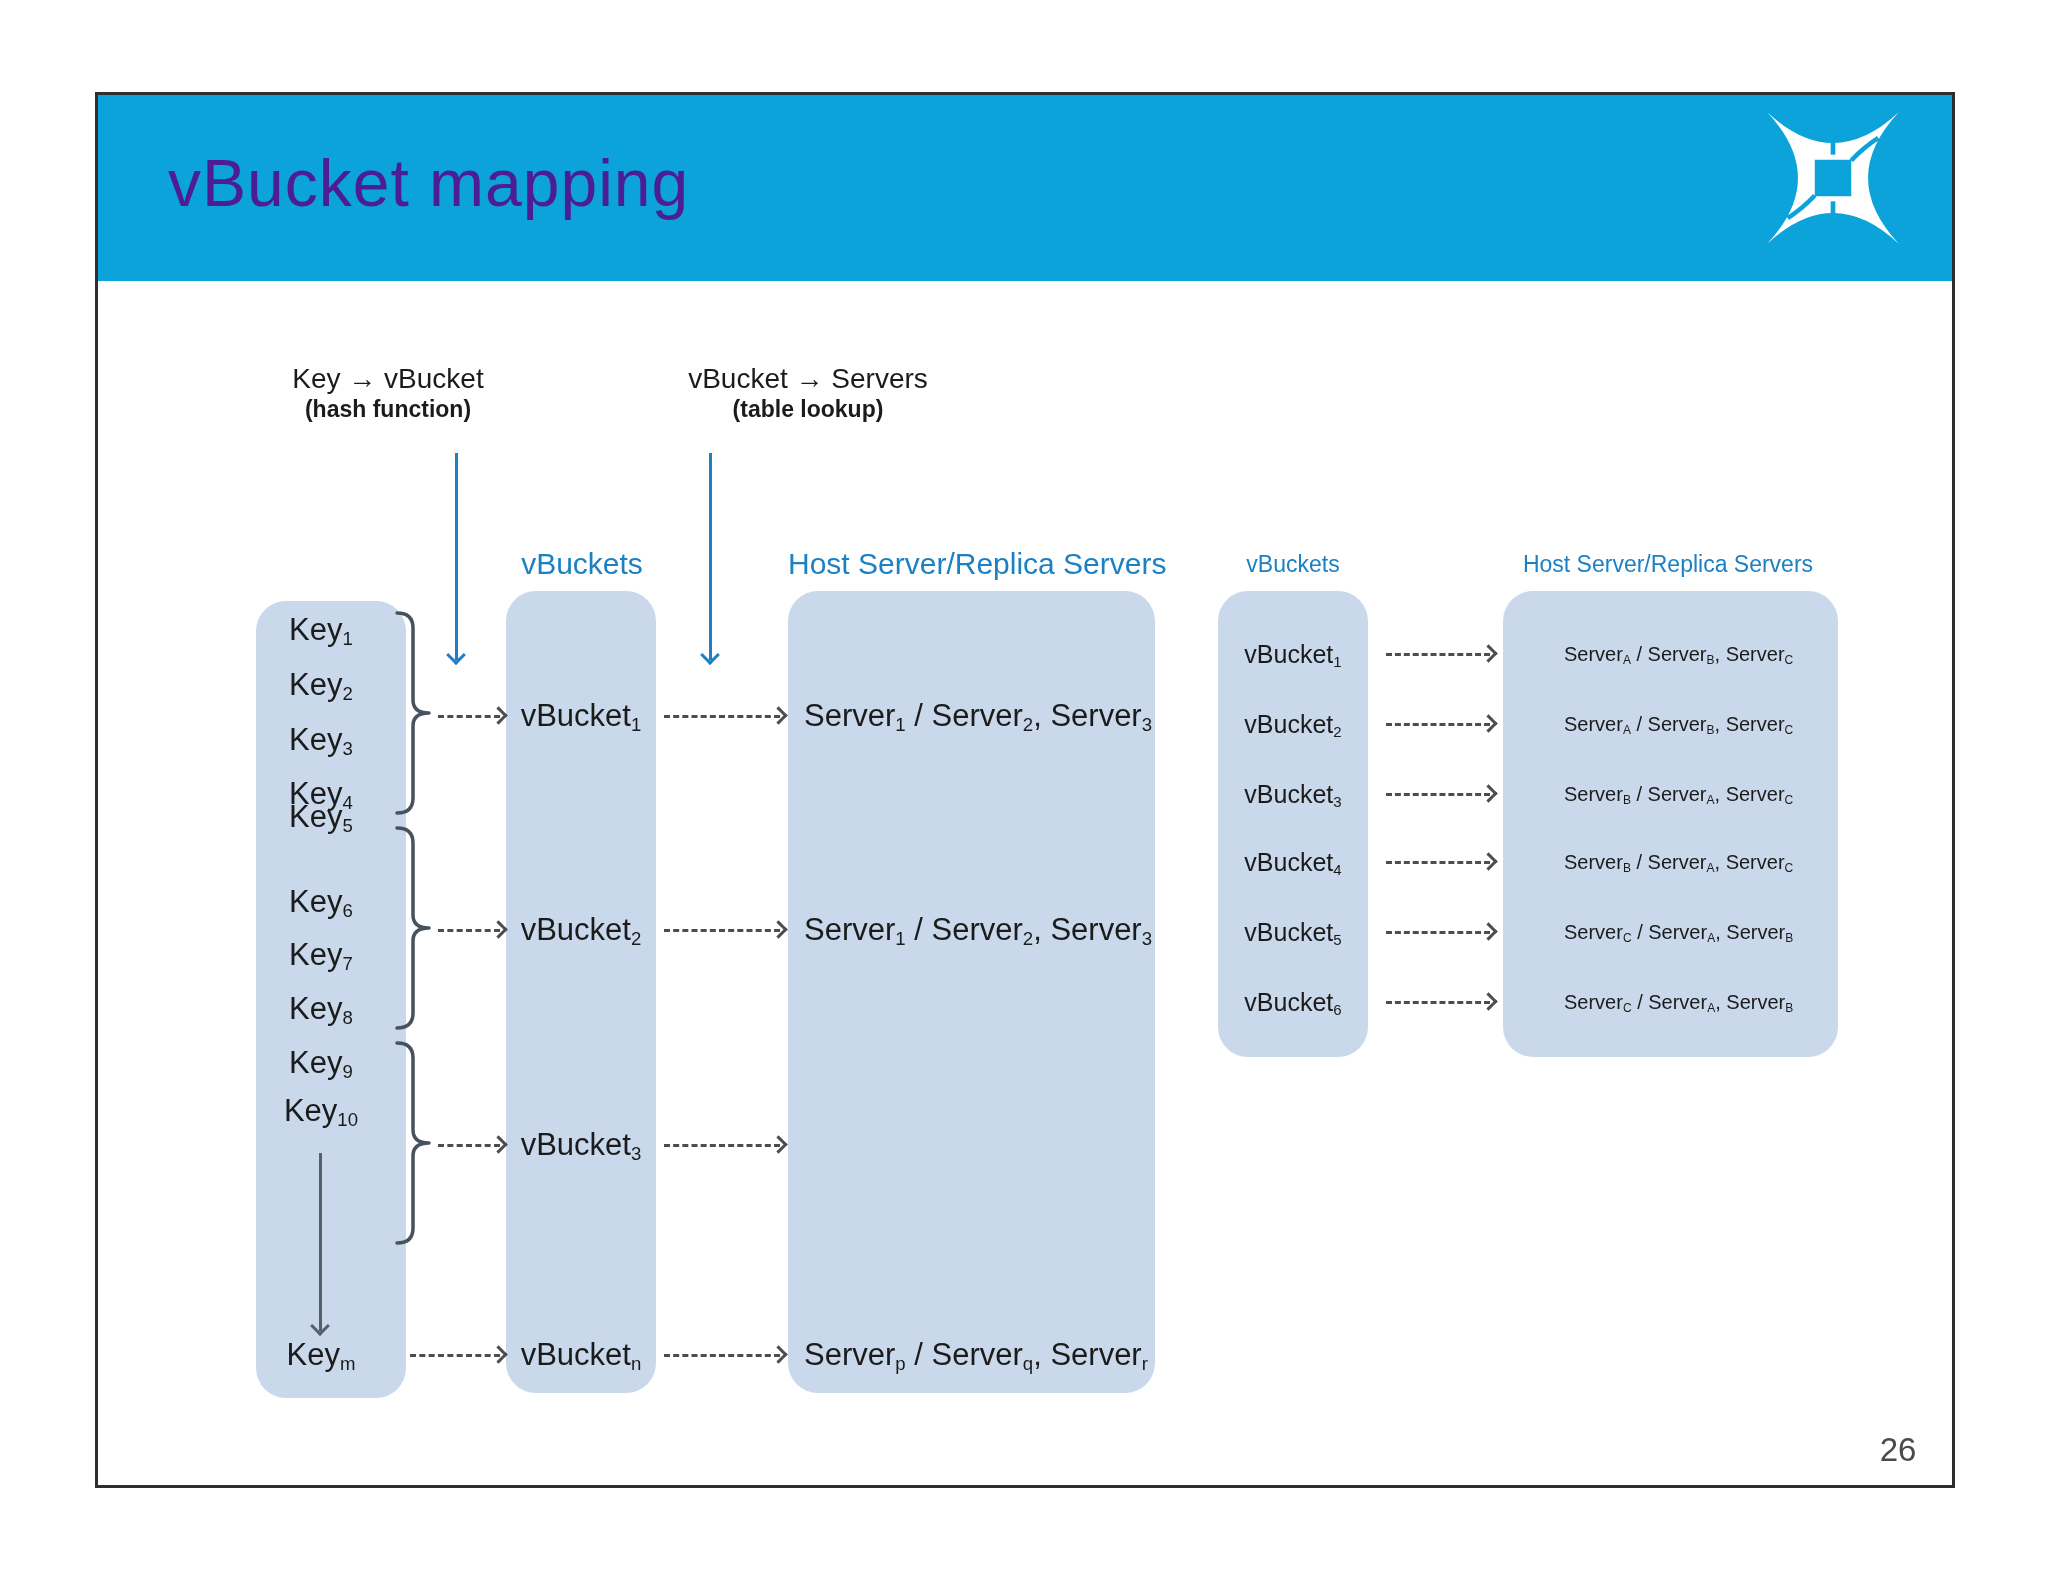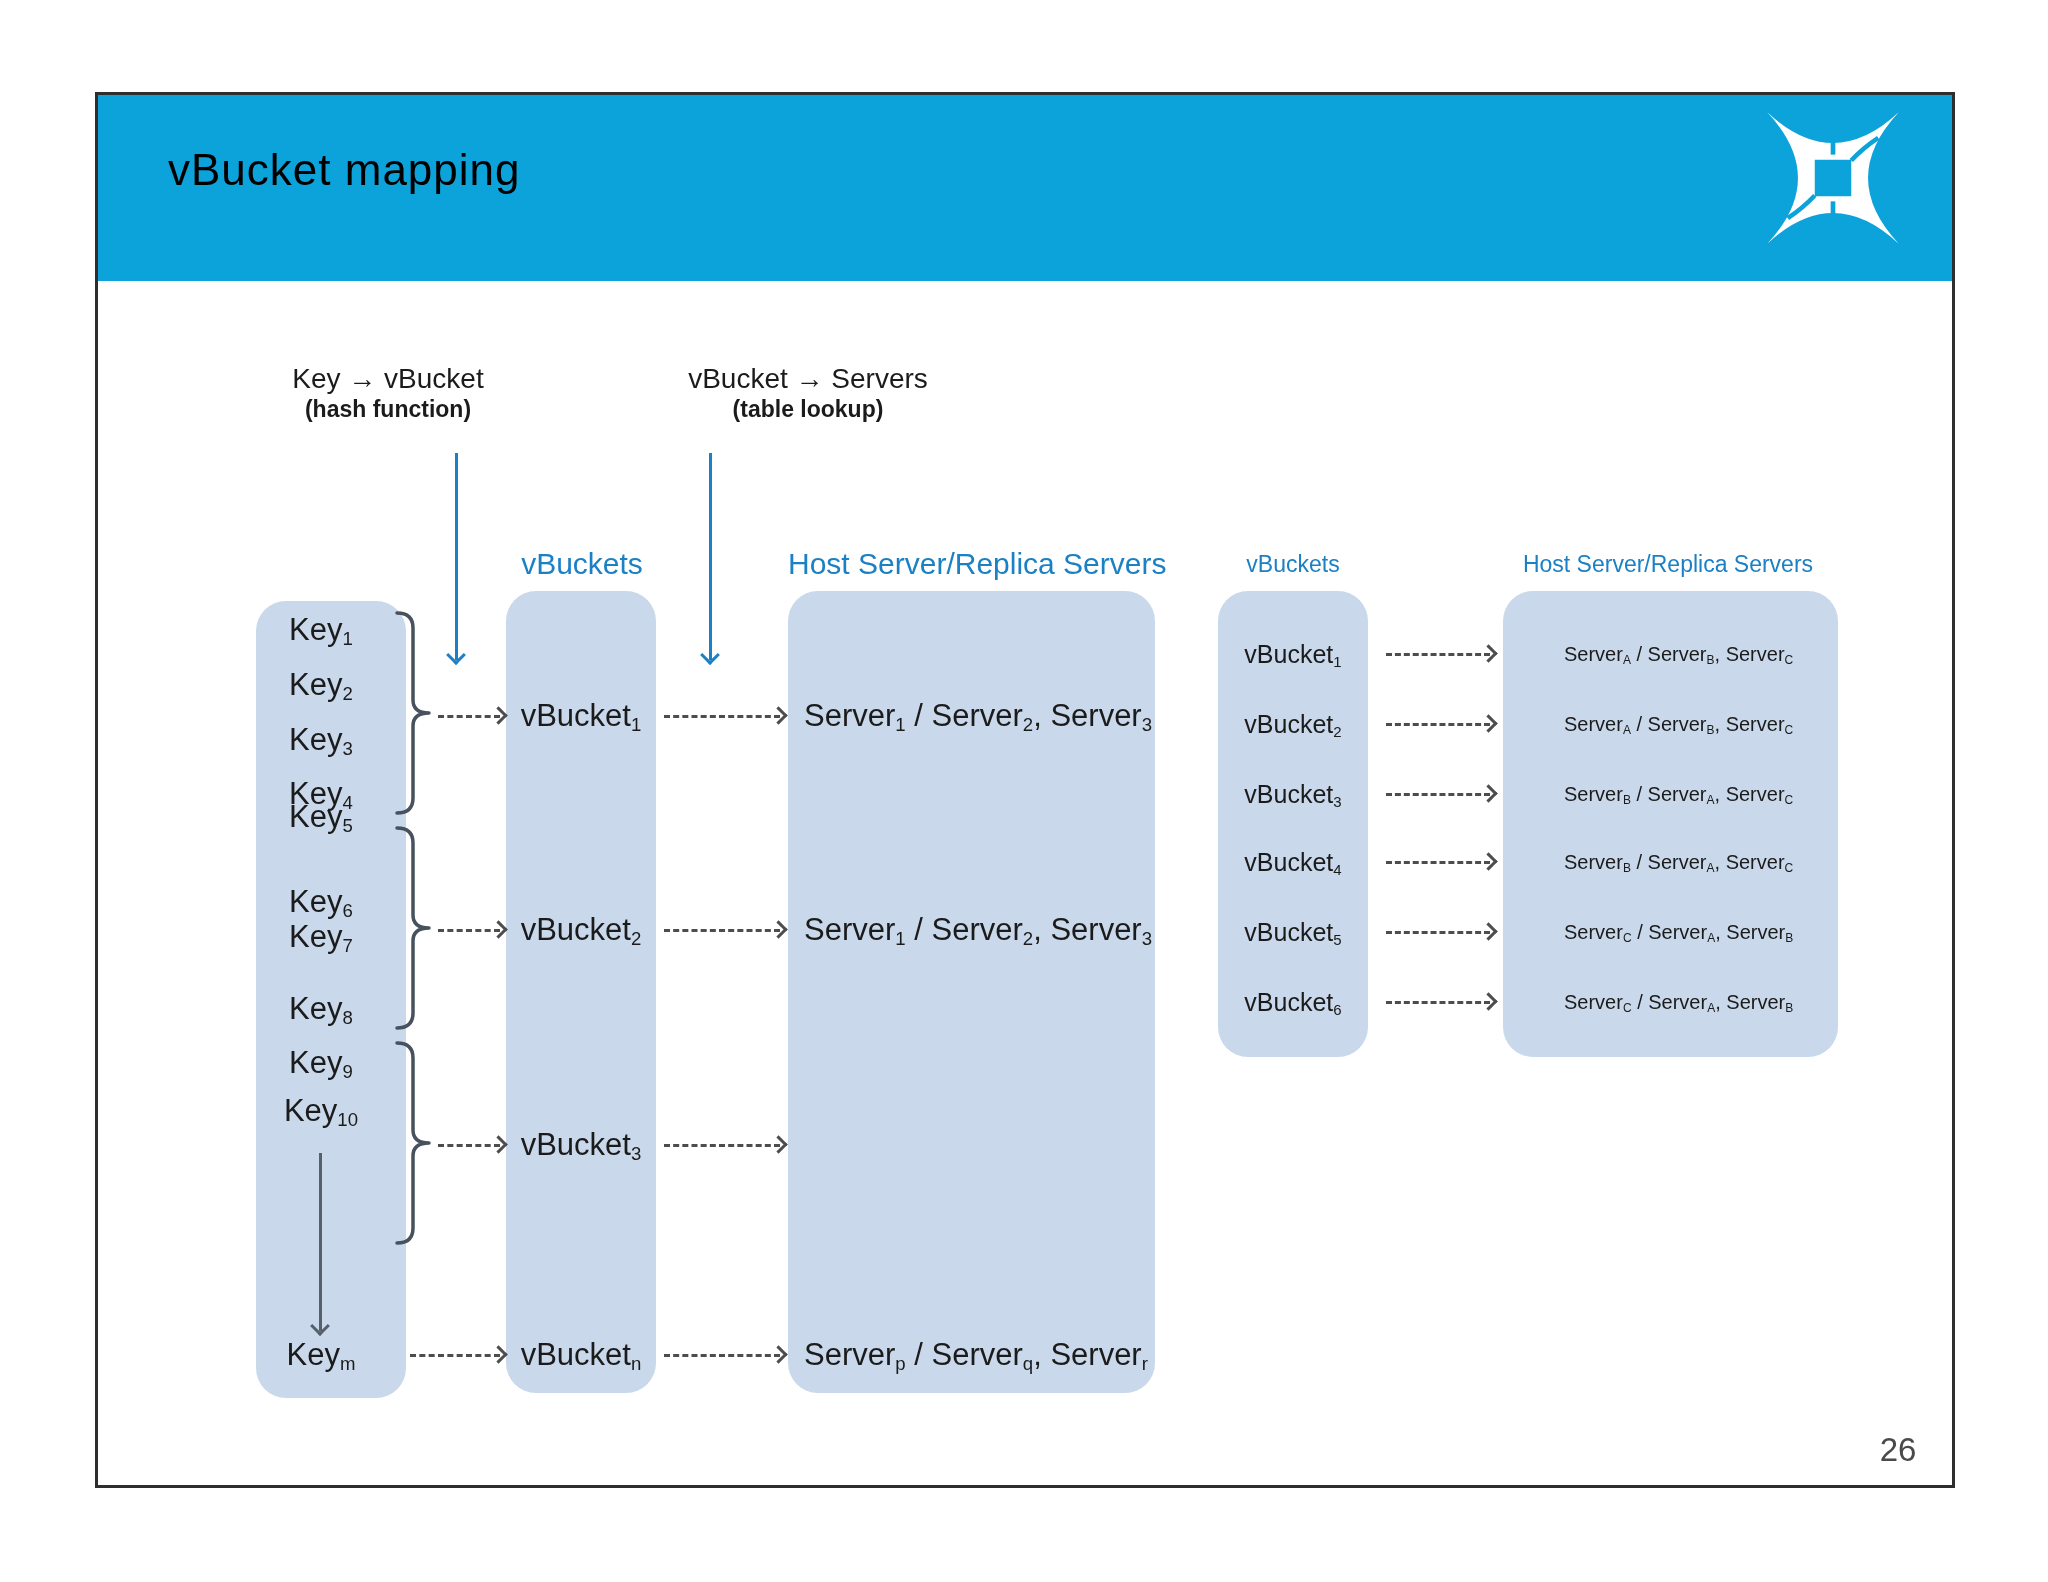--- a/index.html
+++ b/index.html
@@ -7,22 +7,22 @@
     width:2048px;height:1582px;position:relative;overflow:hidden;
     font-family:"Liberation Sans",sans-serif;color:#1b1b1b;
   }
   .slide{
     position:absolute;left:95px;top:92px;width:1860px;height:1396px;
     border:3px solid #2e2e2e;box-sizing:border-box;background:#fff;
   }
   
   .header{position:absolute;left:0;top:0;width:100%;height:186px;background:#0ca3db;}
   .slide-title{
-    position:absolute;left:70px;top:50px;font-size:44px;font-weight:normal;
-    color:#000000;letter-spacing:1px;white-space:nowrap;
+    position:absolute;left:70px;top:50px;font-size:66px;font-weight:normal;
+    color:#4c1d95;letter-spacing:1px;white-space:nowrap;
   }
   .logo{position:absolute;top:10px;right:46px;width:146px;height:146px;}
   
   .ann{position:absolute;text-align:center;}
   .ann .l1{font-size:28px;}
   .ann .l2{font-size:23px;font-weight:bold;margin-top:1px;}
   #ann-hash{left:140px;top:268px;width:300px;}
   #ann-lookup{left:552px;top:268px;width:316px;}
   
   .blue{color:#1b80c4;}
@@ -117,21 +117,21 @@
   <div class="box" id="keys-box"></div>
   <div class="box" id="vb-box"></div>
   <div class="box" id="host-box"></div>
 
   <div class="krow" style="top:513px"><span>Key</span><sub>1</sub></div>
   <div class="krow" style="top:568px"><span>Key</span><sub>2</sub></div>
   <div class="krow" style="top:623px"><span>Key</span><sub>3</sub></div>
   <div class="krow" style="top:677px"><span>Key</span><sub>4</sub></div>
   <div class="krow" style="top:700px"><span>Key</span><sub>5</sub></div>
   <div class="krow" style="top:785px"><span>Key</span><sub>6</sub></div>
-  <div class="krow" style="top:820px"><span>Key</span><sub>7</sub></div>
+  <div class="krow" style="top:838px"><span>Key</span><sub>7</sub></div>
   <div class="krow" style="top:892px"><span>Key</span><sub>8</sub></div>
   <div class="krow" style="top:946px"><span>Key</span><sub>9</sub></div>
   <div class="krow" style="top:994px"><span>Key</span><sub>10</sub></div>
   <div class="krow" style="top:1238px"><span>Key</span><sub>m</sub></div>
 
   <div class="garrow" id="key-down-arrow"></div>
 
   <svg class="brace" id="brace-1" viewBox="0 0 44 210">
     <path d="M6,5 Q22,5 22,20 L22,92 Q22,105 38,105 Q22,105 22,118 L22,190 Q22,205 6,205" fill="none" stroke="#47525e" stroke-width="3.5" stroke-linecap="round" stroke-linejoin="round"></path>
   </svg>

